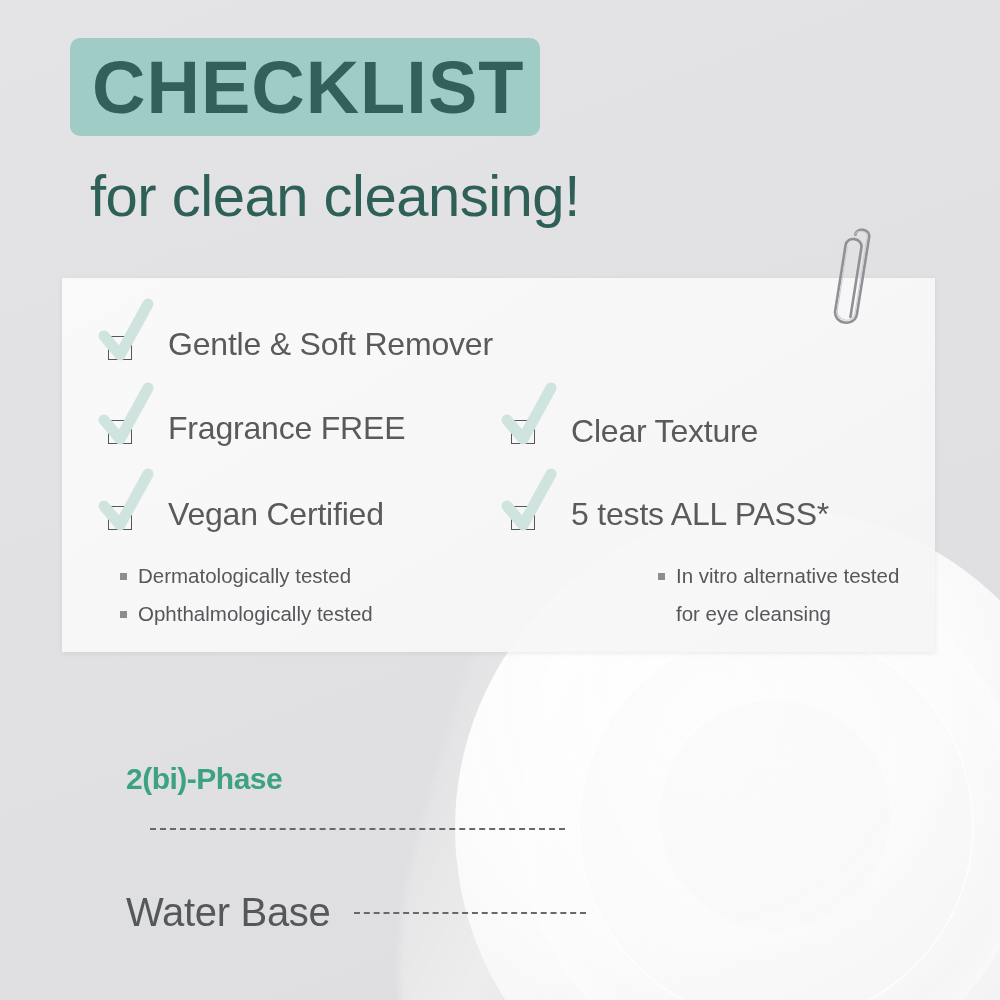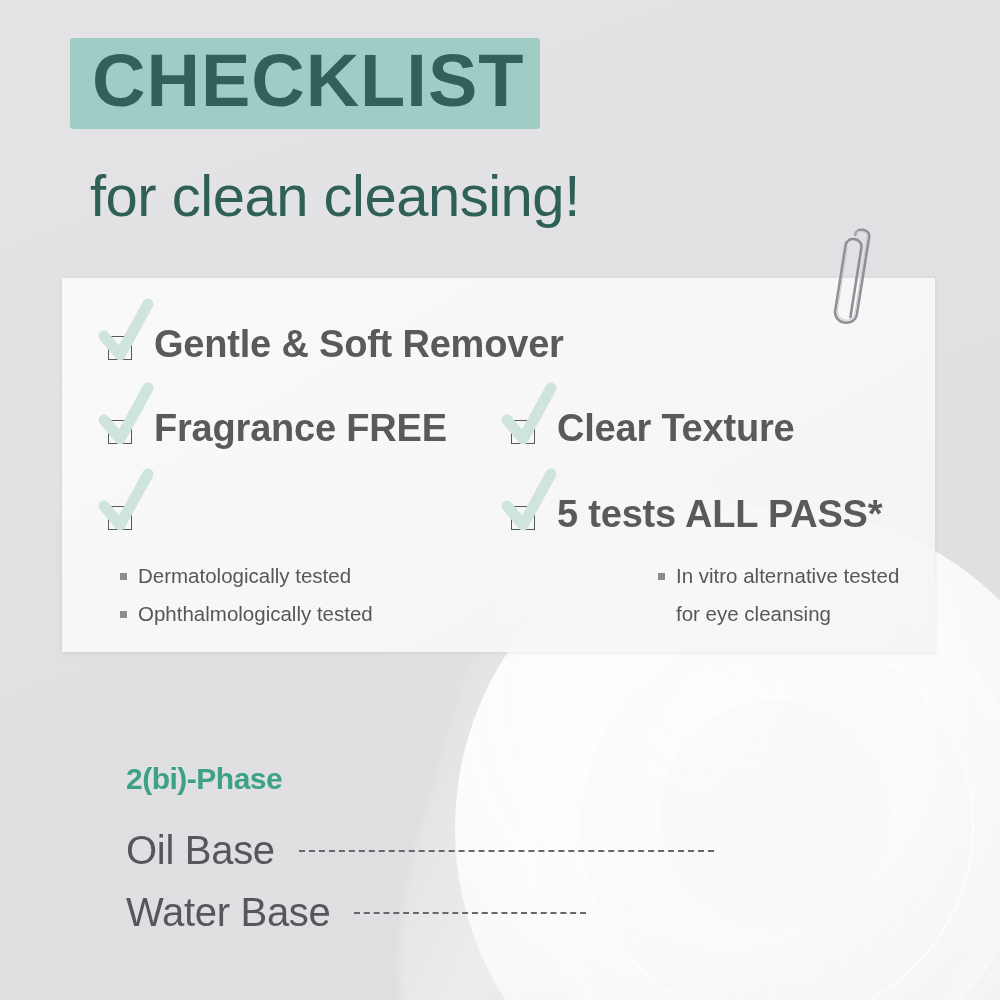--- a/index.html
+++ b/index.html
@@ -97,22 +97,22 @@
 
   
   .title-wrap {
     position: absolute;
     left: 70px;
     top: 38px;
   }
   .title-band {
     display: inline-block;
     background: #9fcdc5;
-    border-radius: 3px;
-    padding: 7px 16px 12px 22px;
+    border-radius: 10px;
+    padding: 14px 16px 12px 22px;
   }
   .title-text {
     font-size: 74px;
     font-weight: 700;
     letter-spacing: 1px;
     color: #33605a;
     line-height: 0.97;
     white-space: nowrap;
   }
   .subtitle {
@@ -178,26 +178,26 @@
     position: absolute;
     left: -4px;
     top: -24px;
     width: 58px;
     height: 72px;
     pointer-events: none;
   }
   .check-mark svg { display: block; }
 
   .row-label {
-    font-size: 38px;
-    font-weight: 700;
+    font-size: 32px;
+    font-weight: 400;
     color: #5a5a5c;
     letter-spacing: -0.2px;
     white-space: nowrap;
-    margin-left: 8px;
+    margin-left: 22px;
   }
 
   
   .tests {
     position: absolute;
     left: 0;
     top: 288px;
     width: 873px;
     height: 86px;
   }
@@ -331,20 +331,21 @@
 
       <div class="row row-4">
         <div class="check-box-wrap">
           <div class="check-box"></div>
           <div class="check-mark">
             <svg width="58" height="72" viewBox="0 0 58 72" fill="none">
               <path d="M6 38 L22 57 L50 6" stroke="#cfe4de" stroke-width="11" stroke-linecap="round" stroke-linejoin="round"></path>
             </svg>
           </div>
         </div>
+        <div class="row-label">Vegan Certified</div>
       </div>
 
       <div class="row row-5">
         <div class="check-box-wrap">
           <div class="check-box"></div>
           <div class="check-mark">
             <svg width="58" height="72" viewBox="0 0 58 72" fill="none">
               <path d="M6 38 L22 57 L50 6" stroke="#cfe4de" stroke-width="11" stroke-linecap="round" stroke-linejoin="round"></path>
             </svg>
           </div>
@@ -395,21 +396,20 @@
                C20 8, 32 8, 32 15
                L32 91
                C32 103, 14 103, 14 91
                L14 27" stroke="#c9cbd0" stroke-width="1" fill="none"></path>
     </svg>
   </div>
 
   <div class="phase-title">2(bi)-Phase</div>
 
   <div class="phase-row phase-row-oil">
-    <span class="phase-label">Oil Base</span>
     <span class="phase-dash phase-dash-oil"></span>
   </div>
 
   <div class="phase-row phase-row-water">
     <span class="phase-label">Water Base</span>
     <span class="phase-dash phase-dash-water"></span>
   </div>
 
 </div>
 

